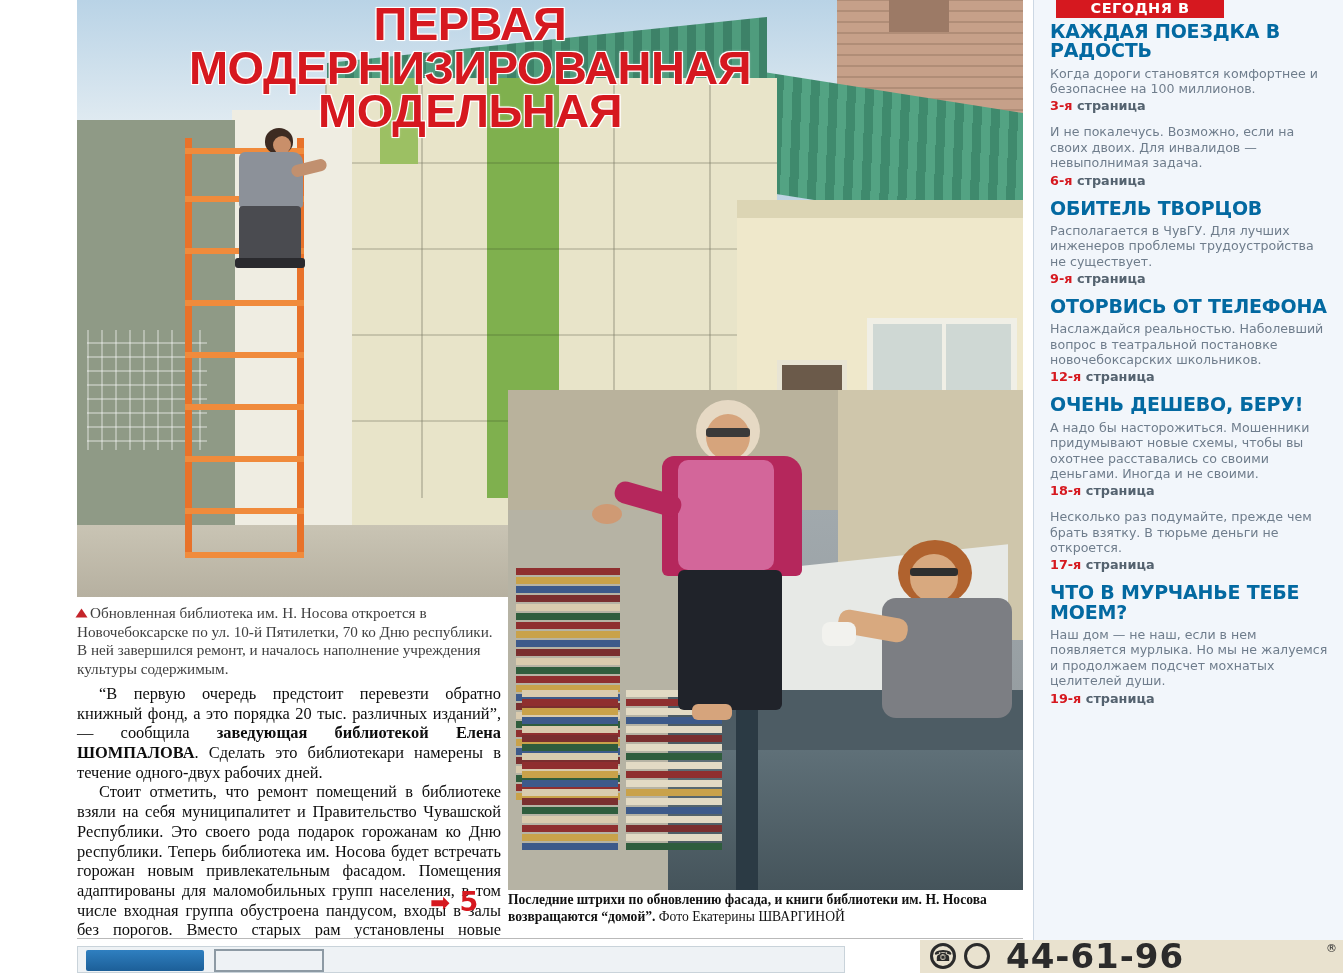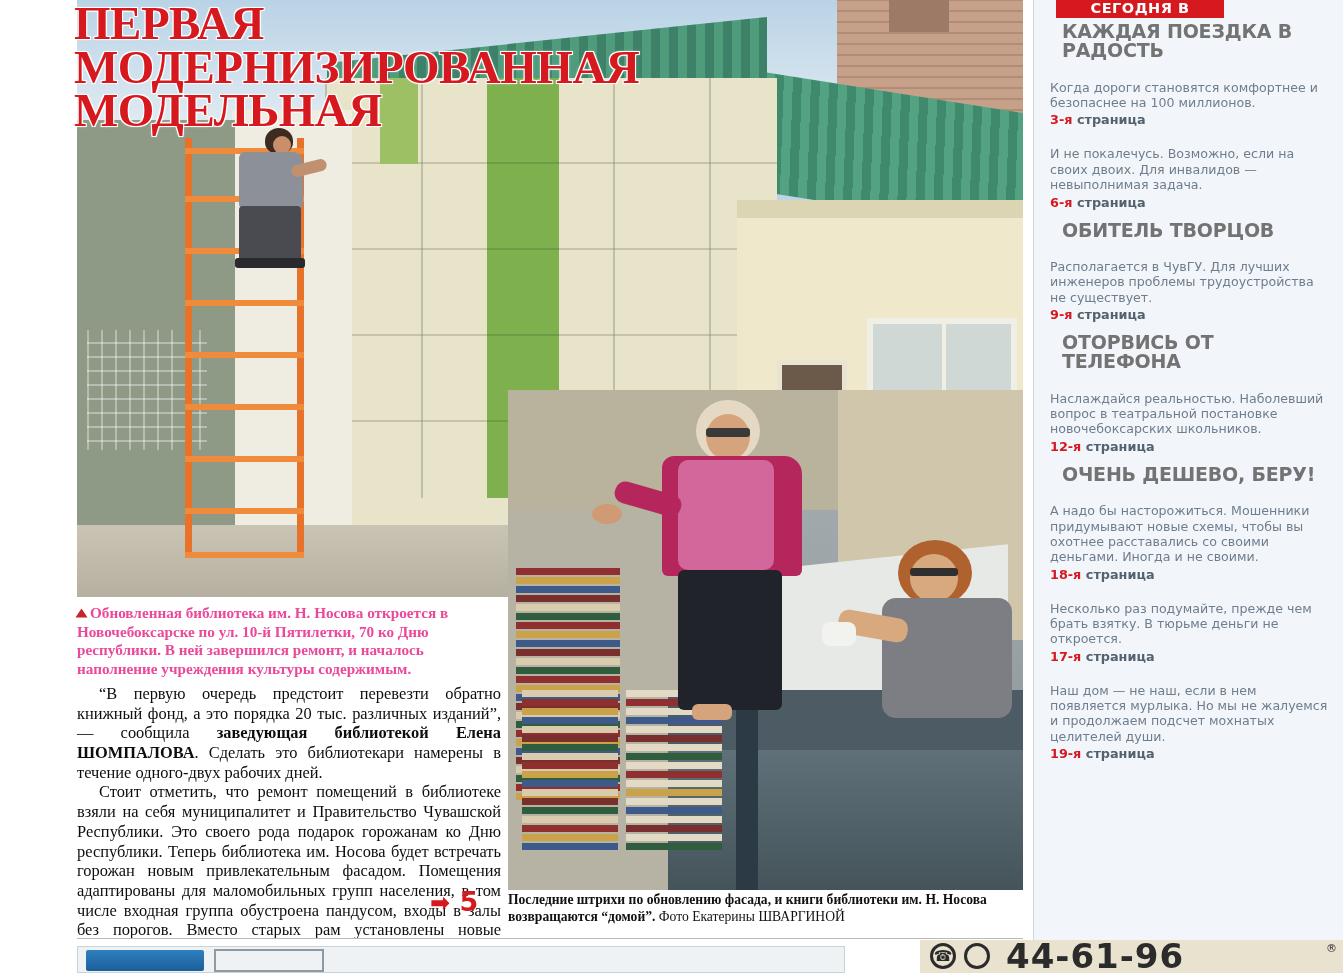--- a/index.html
+++ b/index.html
@@ -186,45 +186,46 @@
   .woman2 .hair { position:absolute; left:60px; top:0; width:74px; height:66px; border-radius:50%; background:#b0622e; }
   .woman2 .head { position:absolute; left:72px; top:14px; width:48px; height:48px; border-radius:50%; background:#d8a97f; }
   .woman2 .glass { position:absolute; left:72px; top:28px; width:48px; height:8px; background:#2f2f2f; border-radius:3px; }
   .woman2 .shirt { position:absolute; left:44px; top:58px; width:130px; height:120px; background:#7c7e83; border-radius:14px; }
   .woman2 .armL { position:absolute; left:0px; top:74px; width:70px; height:24px; background:#d8a97f; transform:rotate(10deg); border-radius:10px; }
   .woman2 .glove { position:absolute; left:-16px; top:82px; width:34px; height:24px; background:#f2f2ee; border-radius:8px; }
 
   
   .cap-left {
     position:absolute; left:77px; top:604px; width:424px;
-    font-size:15.2px; line-height:1.22; font-weight:bold; color:#ec4899;
+    font-size:15.2px; line-height:1.22; font-weight:normal; color:#404040;
   }
   .cap-left .tri {
     display:inline-block; width:0;height:0;
     border-left:9px solid #c4242a; border-top:6px solid transparent; border-bottom:6px solid transparent;
     margin-right:4px; transform:translateY(1px) rotate(-90deg);
   }
   .cap-bottom {
     position:absolute; left:508px; top:892px; width:515px;
     font-size:13.6px; line-height:1.22; color:#111;
   }
   .cap-bottom b { font-weight:bold; }
 
   
   .headline {
-    position:absolute; left:74px; top:2px; width:760px;
+    position:absolute; left:90px; top:2px; width:760px;
     color:#d6181f;
-    font-family:Liberation Serif, serif;
+    font-family:Liberation Sans, sans-serif;
     font-weight:900;
     font-size:47px; line-height:0.93;
     letter-spacing:-0.5px;
     text-transform:uppercase;
     text-shadow:
       -1px -1px 0 #fff, 1px -1px 0 #fff, -1px 1px 0 #fff, 1px 1px 0 #fff,
       0 0 3px rgba(255,255,255,.9);
+    text-align: center;
   }
 
   
   .body-col {
     position:absolute; left:77px; top:684px; width:424px;
     font-size:16.4px; line-height:1.2; text-align:justify; color:#0d0d0d;
   }
   .body-col p { margin:0; text-indent:22px; }
   .body-col p.noind { text-indent:22px; }
   .body-col b { font-weight:bold; }
@@ -245,27 +246,27 @@
   .sb-head {
     position:absolute; left:1056px; top:0px; width:168px; height:18px;
     background:#d6181f; color:#fff;
     font-family:"DejaVu Sans", sans-serif; font-weight:700;
     font-size:14.5px; letter-spacing:.5px; text-align:center;
     overflow:hidden;
   }
   .sb-list { position:absolute; left:1050px; top:22px; width:280px; }
   .sb-item { margin-bottom:11px; }
   .sb-item .t {
-    color:#737373;
+    color:#0369a1;
     font-family:"DejaVu Sans", sans-serif;
     font-weight:800; font-size:19px; line-height:1.02;
-    text-transform:uppercase; letter-spacing:-0.2px;margin-left:12px;
+    text-transform:uppercase; letter-spacing:-0.2px;
   }
   .sb-item .d {
-    margin-top:19px;
+    margin-top:5px;
     color:#6f7d8c;
     font-family:"DejaVu Sans", sans-serif;
     font-size:12.6px; line-height:1.22;
   }
   .sb-item .p {
     margin-top:2px;
     font-family:"DejaVu Sans", sans-serif;
     font-size:12.8px; font-weight:700; color:#54626f;
   }
   .sb-item .p .num { color:#d6181f; }
@@ -524,20 +525,21 @@
       <div class="d">А надо бы насторожиться. Мошенники придумывают новые схемы, чтобы вы охотнее расставались со своими деньгами. Иногда и не своими.</div>
       <div class="p"><span class="num">18-я</span> <span>страница</span></div>
     </div>
 
     <div class="sb-item">
       <div class="d">Несколько раз подумайте, прежде чем брать взятку. В тюрьме деньги не откроется.</div>
       <div class="p"><span class="num">17-я</span> <span>страница</span></div>
     </div>
 
     <div class="sb-item">
+      <div class="t">ЧТО В МУРЧАНЬЕ ТЕБЕ МОЕМ?</div>
       <div class="d">Наш дом — не наш, если в нем появляется мурлыка. Но мы не жалуемся и продолжаем подсчет мохнатых целителей души.</div>
       <div class="p"><span class="num">19-я</span> <span>страница</span></div>
     </div>
   </div>
 
   <div class="sep"></div>
   <div class="bottom">
     <div class="ad">
       <div class="blue"></div>
       <div class="frame"></div>

